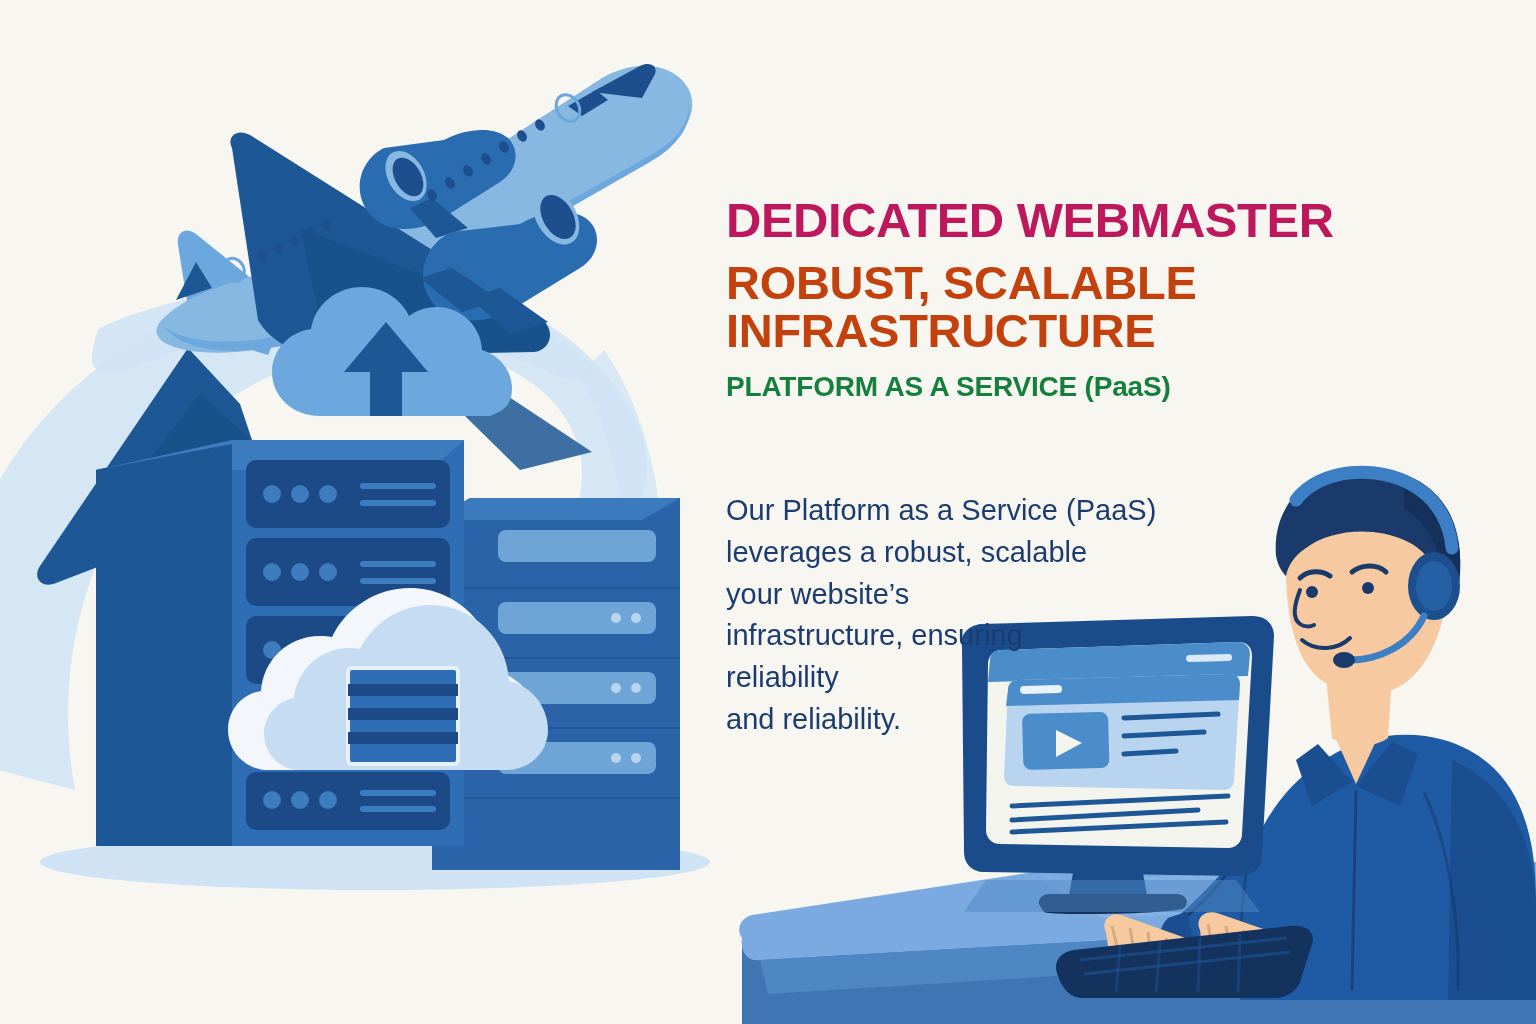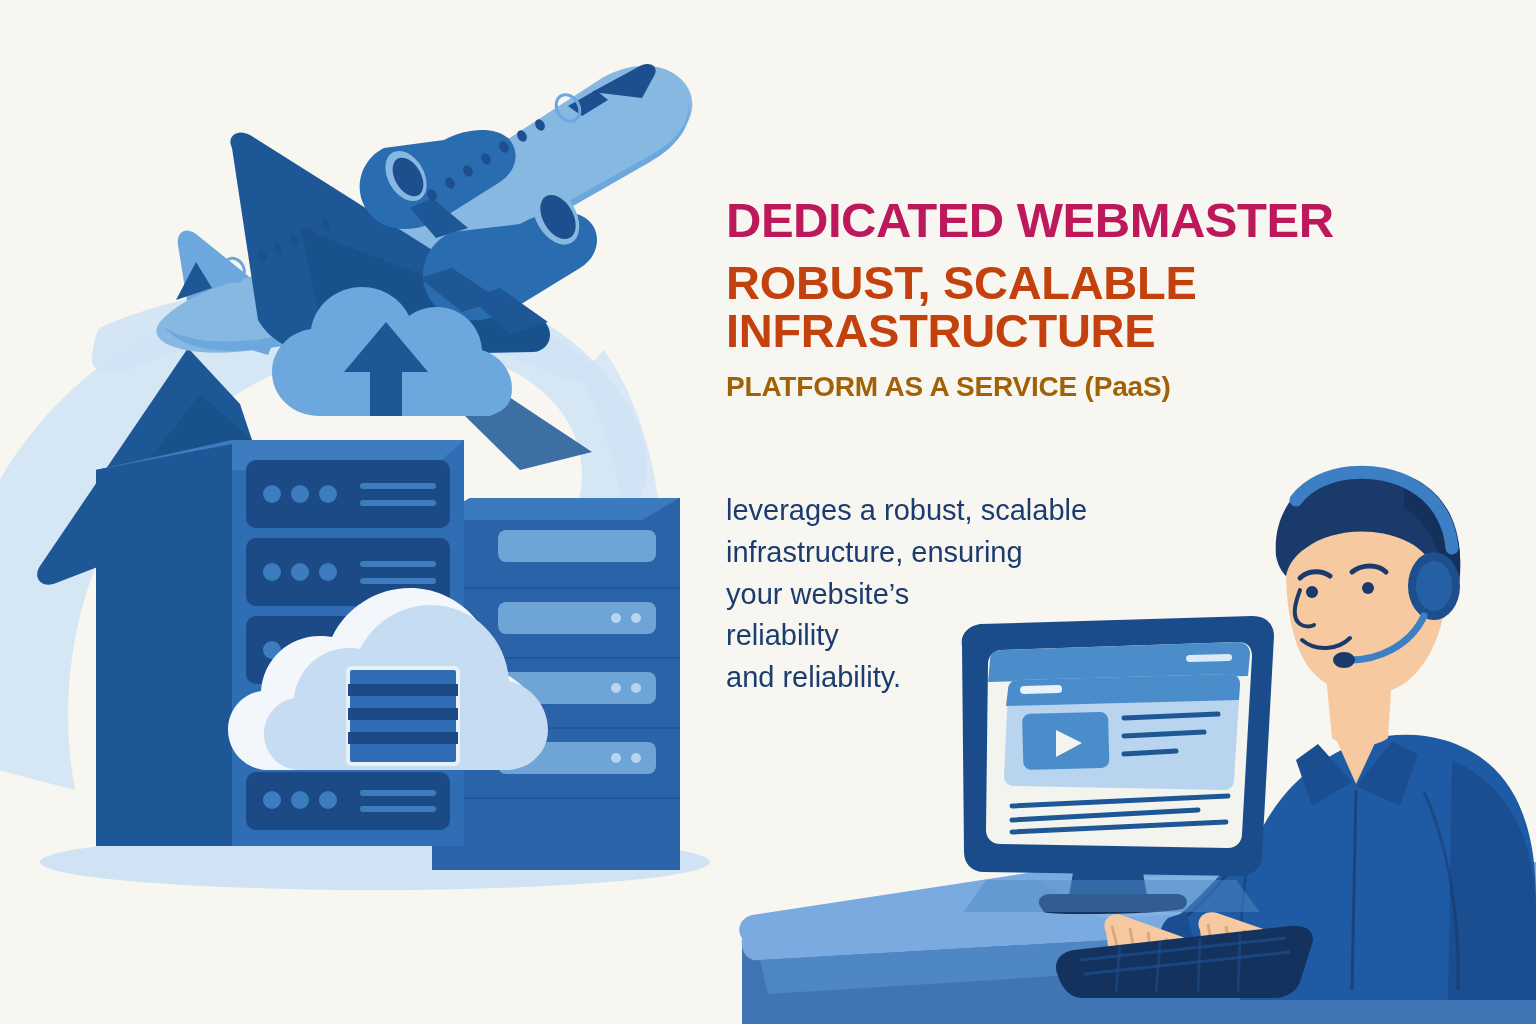--- a/index.html
+++ b/index.html
@@ -15,21 +15,21 @@
     font-size:49px;line-height:1.0;font-weight:bold;letter-spacing:-0.5px;
     color:#be185d;margin:0 0 14px 0;white-space:nowrap;
   }
   .h2{
     font-size:47px;line-height:1.02;font-weight:bold;letter-spacing:-0.3px;
     color:#c2410c;margin:0;white-space:nowrap;
   }
   .h2.l2{}
   .h3{
     font-size:28px;line-height:1.0;font-weight:bold;letter-spacing:-0.2px;
-    color:#a16207;margin:18px 0 0 0;white-space:nowrap;
+    color:#15803d;margin:18px 0 0 0;white-space:nowrap;
   }
   .para{
     position:absolute;left:726px;top:490px;width:530px;
     font-size:29px;line-height:1.44;color:#1c3c6e;font-weight:normal;
   }
   .para span{display:block;}
 </style>
 </head>
 <body>
 
@@ -301,20 +301,21 @@
   </svg>
 
   <div class="txtblock">
     <div class="h1">DEDICATED WEBMASTER</div>
     <div class="h2">ROBUST, SCALABLE</div>
     <div class="h2 l2">INFRASTRUCTURE</div>
     <div class="h3">PLATFORM AS A SERVICE (PaaS)</div>
   </div>
 
   <div class="para">
+    <span>Our Platform as a Service (PaaS)</span>
     <span>leverages a robust, scalable</span>
+    <span>your website’s</span>
     <span>infrastructure, ensuring</span>
-    <span>your website’s</span>
     <span>reliability</span>
     <span>and reliability.</span>
   </div>
 
 </div>
 
 </body></html>

